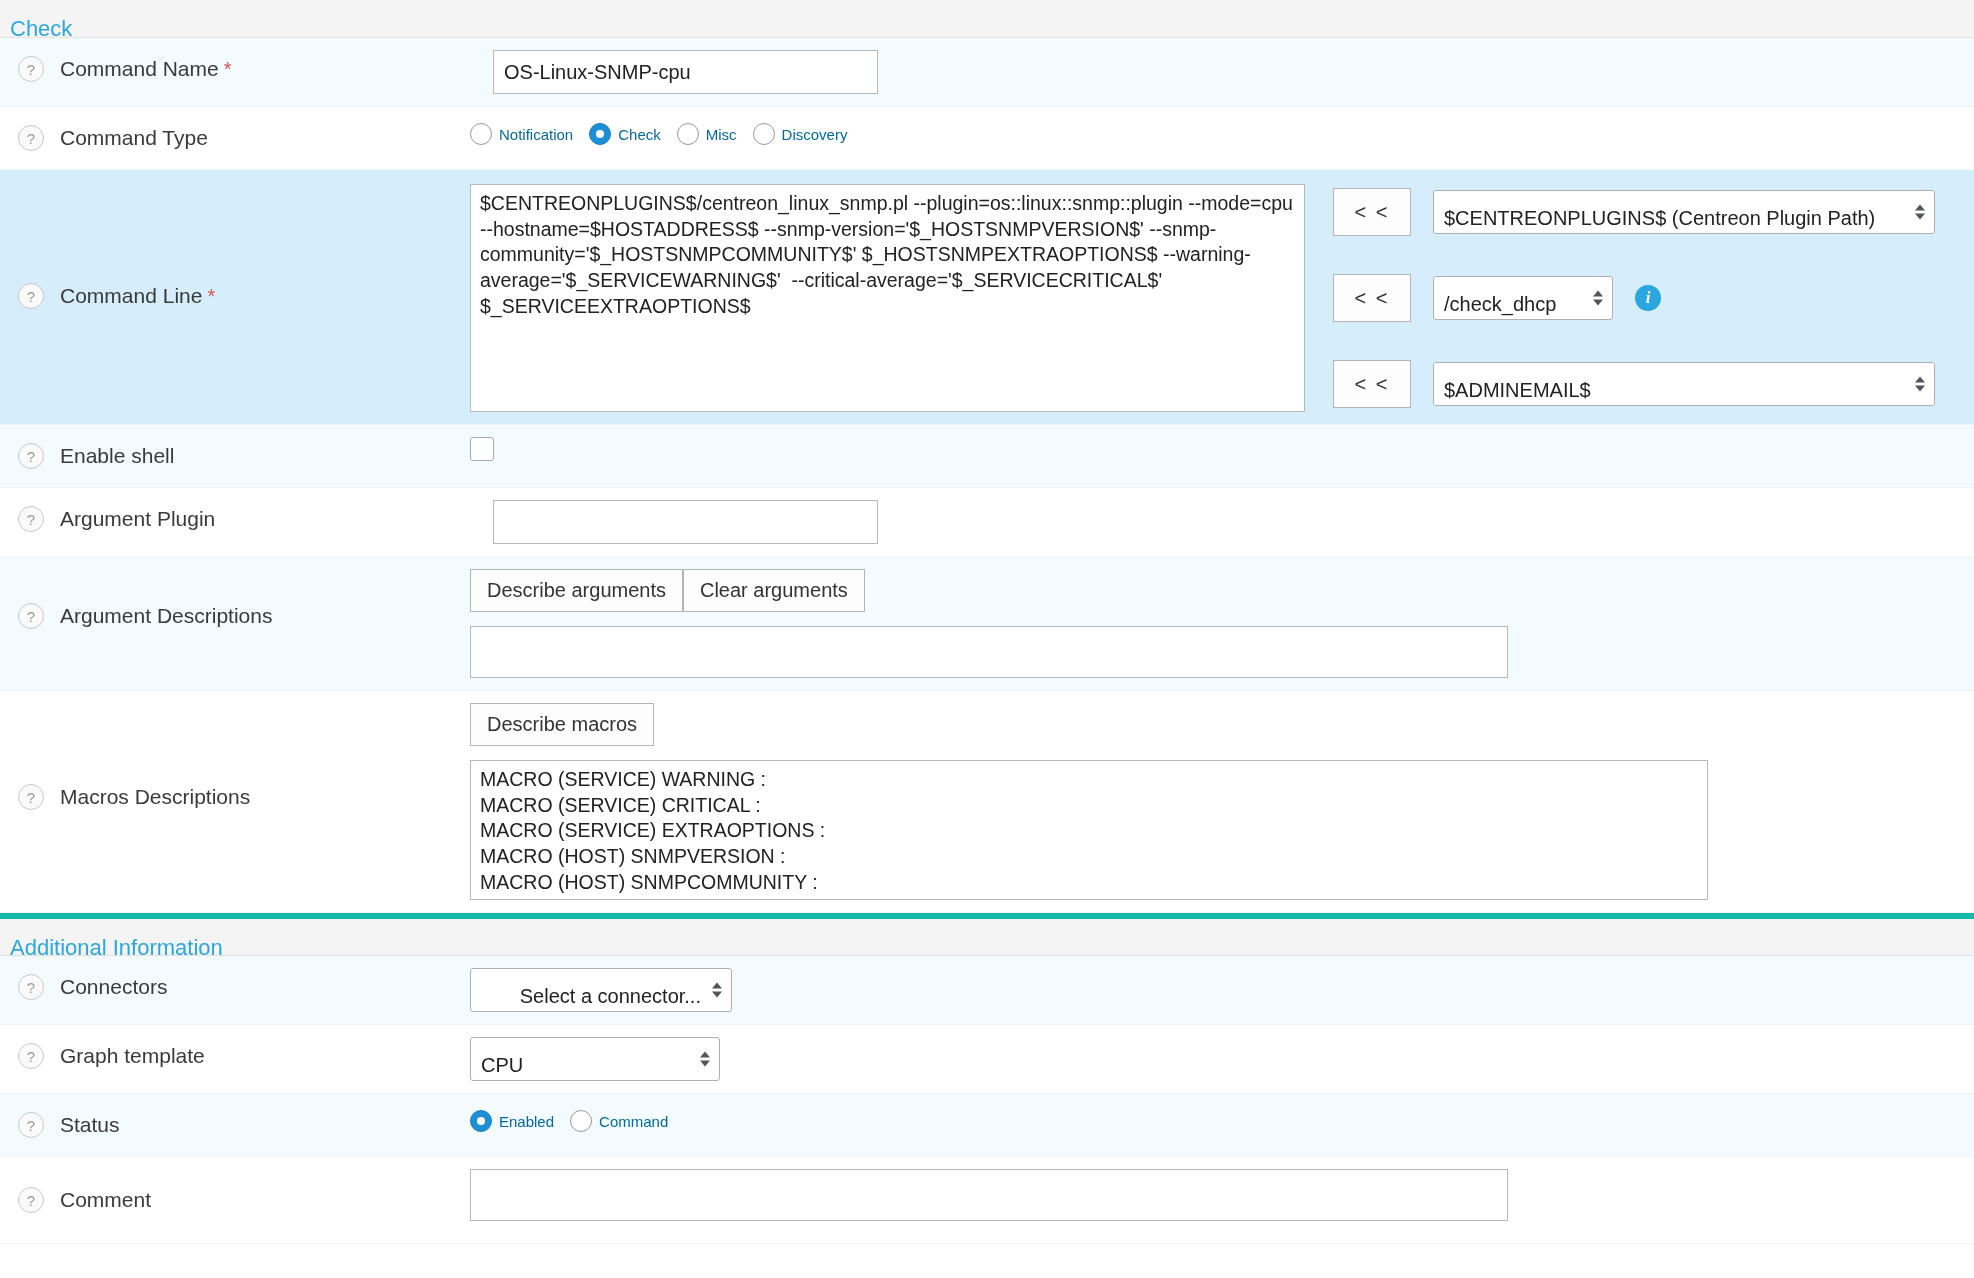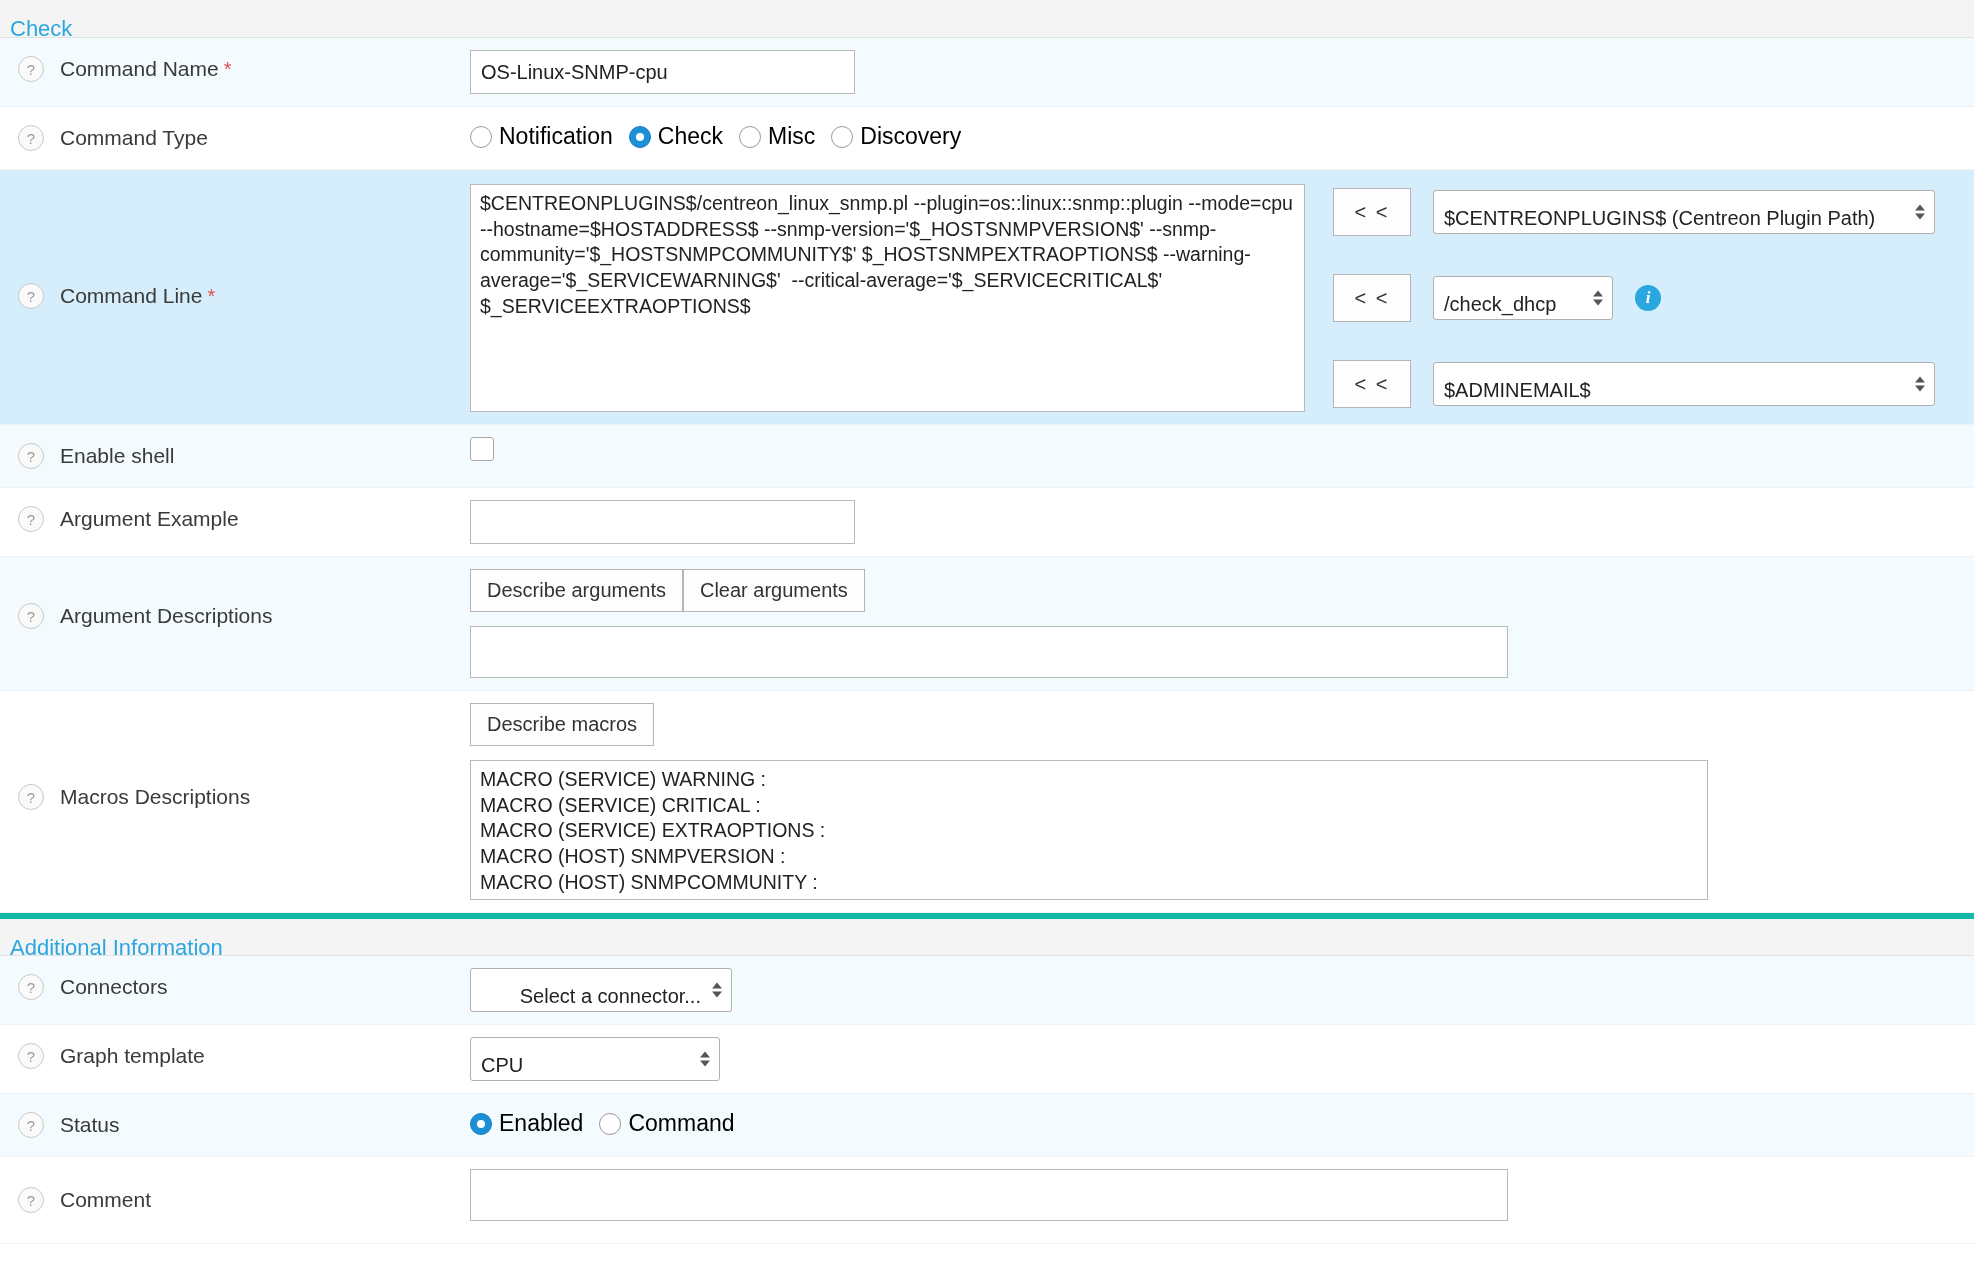--- a/index.html
+++ b/index.html
@@ -92,20 +92,21 @@
   
   input[type="text"].txt {
     font-family: "Liberation Sans", sans-serif;
     font-size: 20px;
     color: #222;
     padding: 6px 10px;
     border: 1px solid #b9b9b9;
     background: #fff;
     box-sizing: border-box;
     height: 44px;
+    margin-left: 23px;
   }
   .input-cmdname { width: 385px; }
   .input-argexample { width: 385px; }
 
   textarea.ta {
     font-family: "Liberation Sans", sans-serif;
     font-size: 19.5px;
     color: #222;
     padding: 6px 9px;
     border: 1px solid #b9b9b9;
@@ -166,22 +167,22 @@
     content: "";
     position: absolute;
     left: 6px;
     top: 6px;
     width: 8px;
     height: 8px;
     border-radius: 50%;
     background: #ffffff;
   }
   .radio-label {
-    font-size: 23px;
-    color: #000000;
+    font-size: 15px;
+    color: #0369a1;
   }
 
   
   .checkbox {
     width: 24px;
     height: 24px;
     border: 1px solid #a9a9a9;
     border-radius: 3px;
     background: #fff;
     box-sizing: border-box;
@@ -387,21 +388,21 @@
       <span class="label-text">Enable shell</span>
     </div>
     <div class="field-cell">
       <span class="checkbox"></span>
     </div>
   </div>
 
   <div class="row white">
     <div class="label-cell">
       <span class="help-icon">?</span>
-      <span class="label-text">Argument Example</span>
+      <span class="label-text">Argument Plugin</span>
     </div>
     <div class="field-cell">
       <input class="txt input-argexample" type="text" value="" style="">
     </div>
   </div>
 
   <div class="row alt" style="min-height:118px;">
     <div class="label-cell" style="min-height:118px;">
       <span class="help-icon">?</span>
       <span class="label-text">Argument Descriptions</span>

